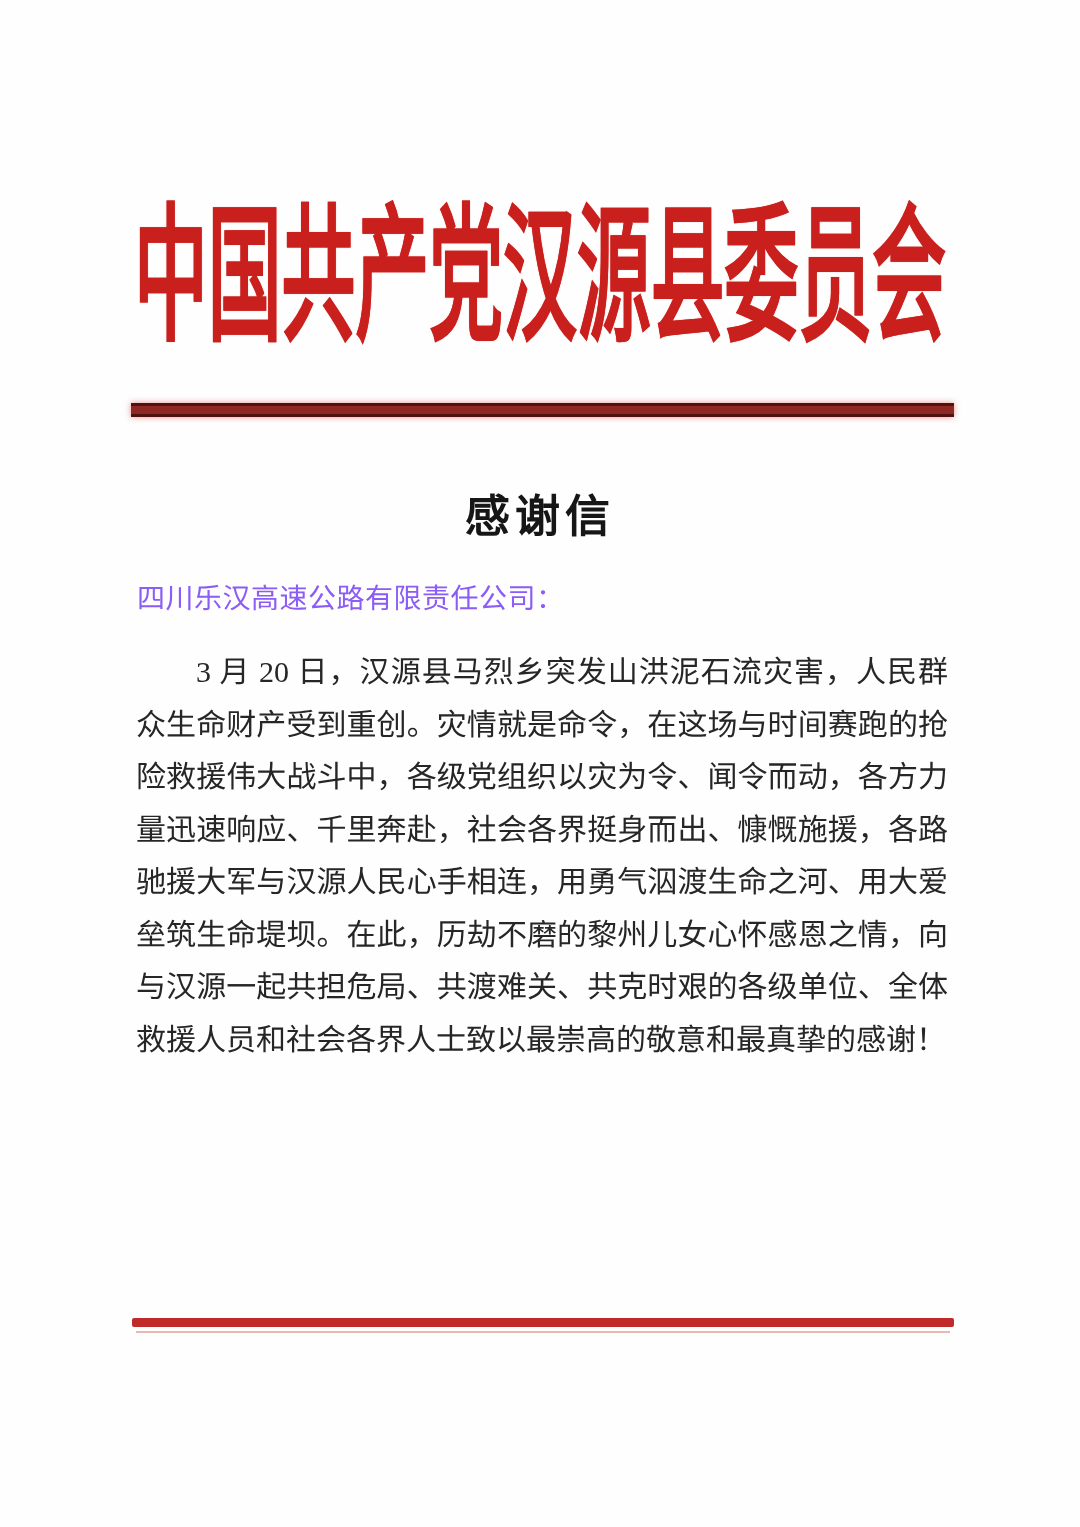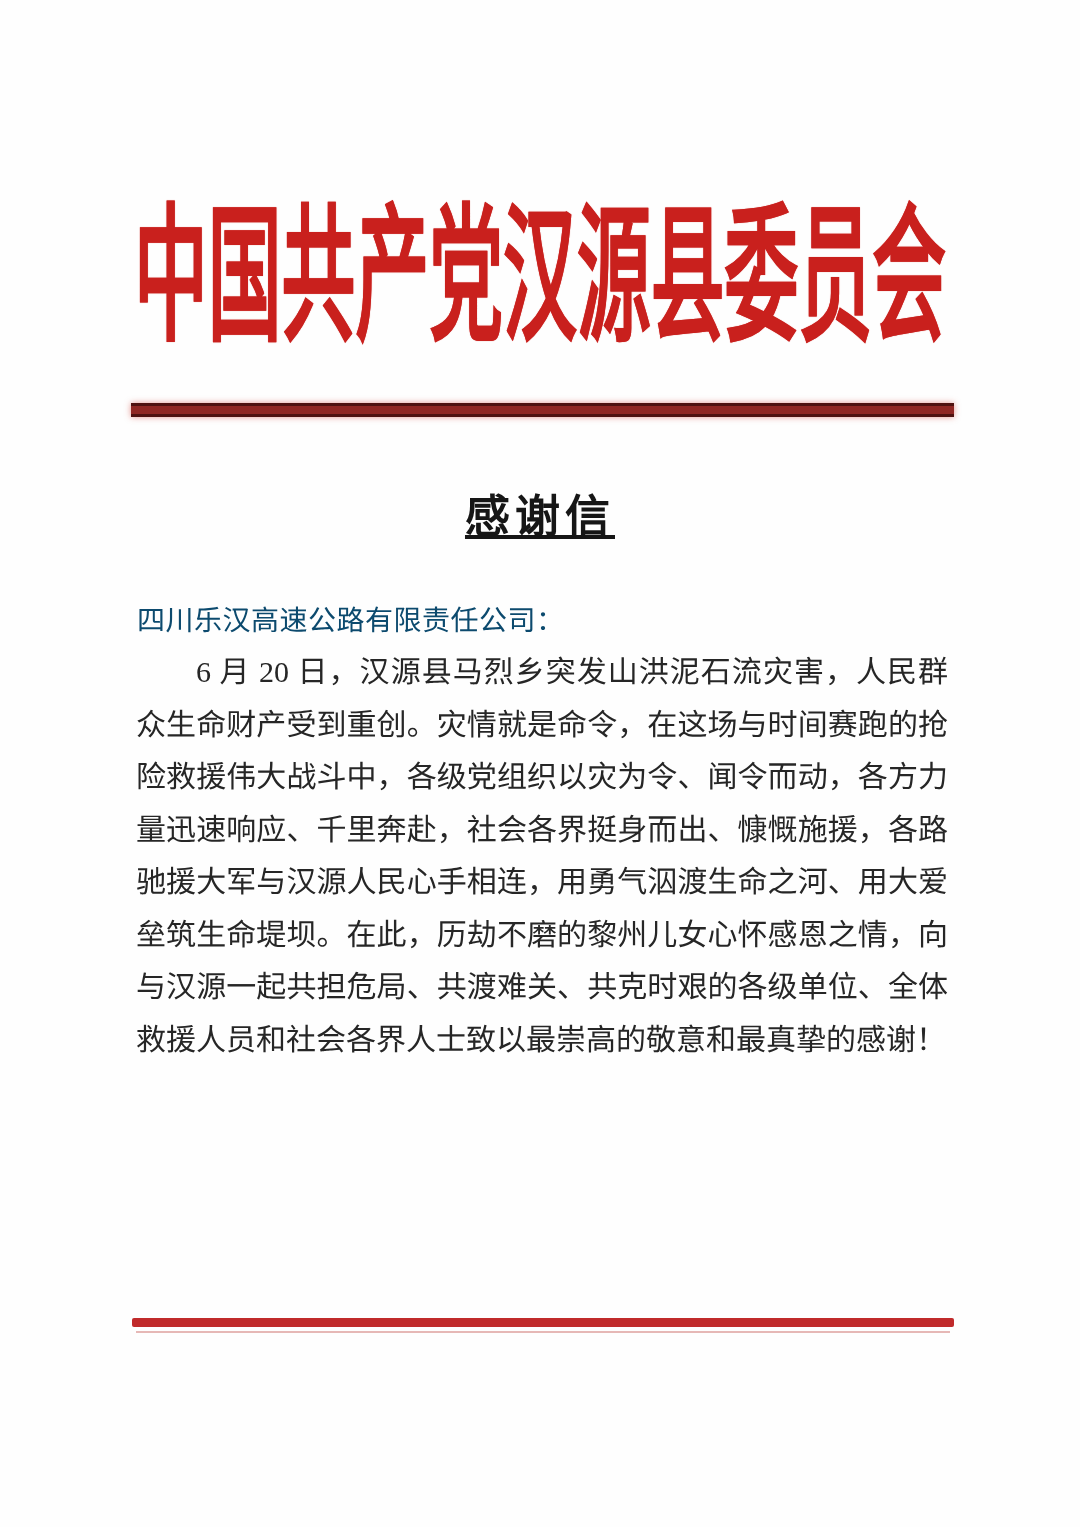--- a/index.html
+++ b/index.html
@@ -57,30 +57,29 @@
     position: absolute;
     top: 480px;
     left: 0;
     width: 100%;
     margin: 0;
     text-align: center;
     font-size: 45px;
     font-weight: bold;
     letter-spacing: 5px;
     color: #161616;
-    text-decoration: underline;
   }
 
   .salutation {
     position: absolute;
-    top: 598px;
+    top: 576px;
     left: 137px;
     font-size: 28px;
     letter-spacing: 0.5px;
-    color: #0c4a6e;
+    color: #8b5cf6;
   }
 
   .letter-body {
     position: absolute;
     top: 646px;
     left: 136px;
     width: 812px;
     font-size: 30px;
     line-height: 52.5px;
     color: #262626;
@@ -121,18 +120,18 @@
     <span class="letterhead-text">中国共产党汉源县委员会</span>
   </div>
 
   <div class="rule-top"></div>
 
   <h1 class="letter-title">感谢信</h1>
 
   <div class="salutation">四川乐汉高速公路有限责任公司：</div>
 
   <div class="letter-body">
-    <p>6 月 20 日，汉源县马烈乡突发山洪泥石流灾害，人民群众生命财产受到重创。灾情就是命令，在这场与时间赛跑的抢险救援伟大战斗中，各级党组织以灾为令、闻令而动，各方力量迅速响应、千里奔赴，社会各界挺身而出、慷慨施援，各路驰援大军与汉源人民心手相连，用勇气泅渡生命之河、用大爱垒筑生命堤坝。在此，历劫不磨的黎州儿女心怀感恩之情，向与汉源一起共担危局、共渡难关、共克时艰的各级单位、全体救援人员和社会各界人士致以最崇高的敬意和最真挚的感谢！</p>
+    <p>3 月 20 日，汉源县马烈乡突发山洪泥石流灾害，人民群众生命财产受到重创。灾情就是命令，在这场与时间赛跑的抢险救援伟大战斗中，各级党组织以灾为令、闻令而动，各方力量迅速响应、千里奔赴，社会各界挺身而出、慷慨施援，各路驰援大军与汉源人民心手相连，用勇气泅渡生命之河、用大爱垒筑生命堤坝。在此，历劫不磨的黎州儿女心怀感恩之情，向与汉源一起共担危局、共渡难关、共克时艰的各级单位、全体救援人员和社会各界人士致以最崇高的敬意和最真挚的感谢！</p>
   </div>
 
   <div class="rule-bottom"></div>
 
 </div>
 
 </body></html>

